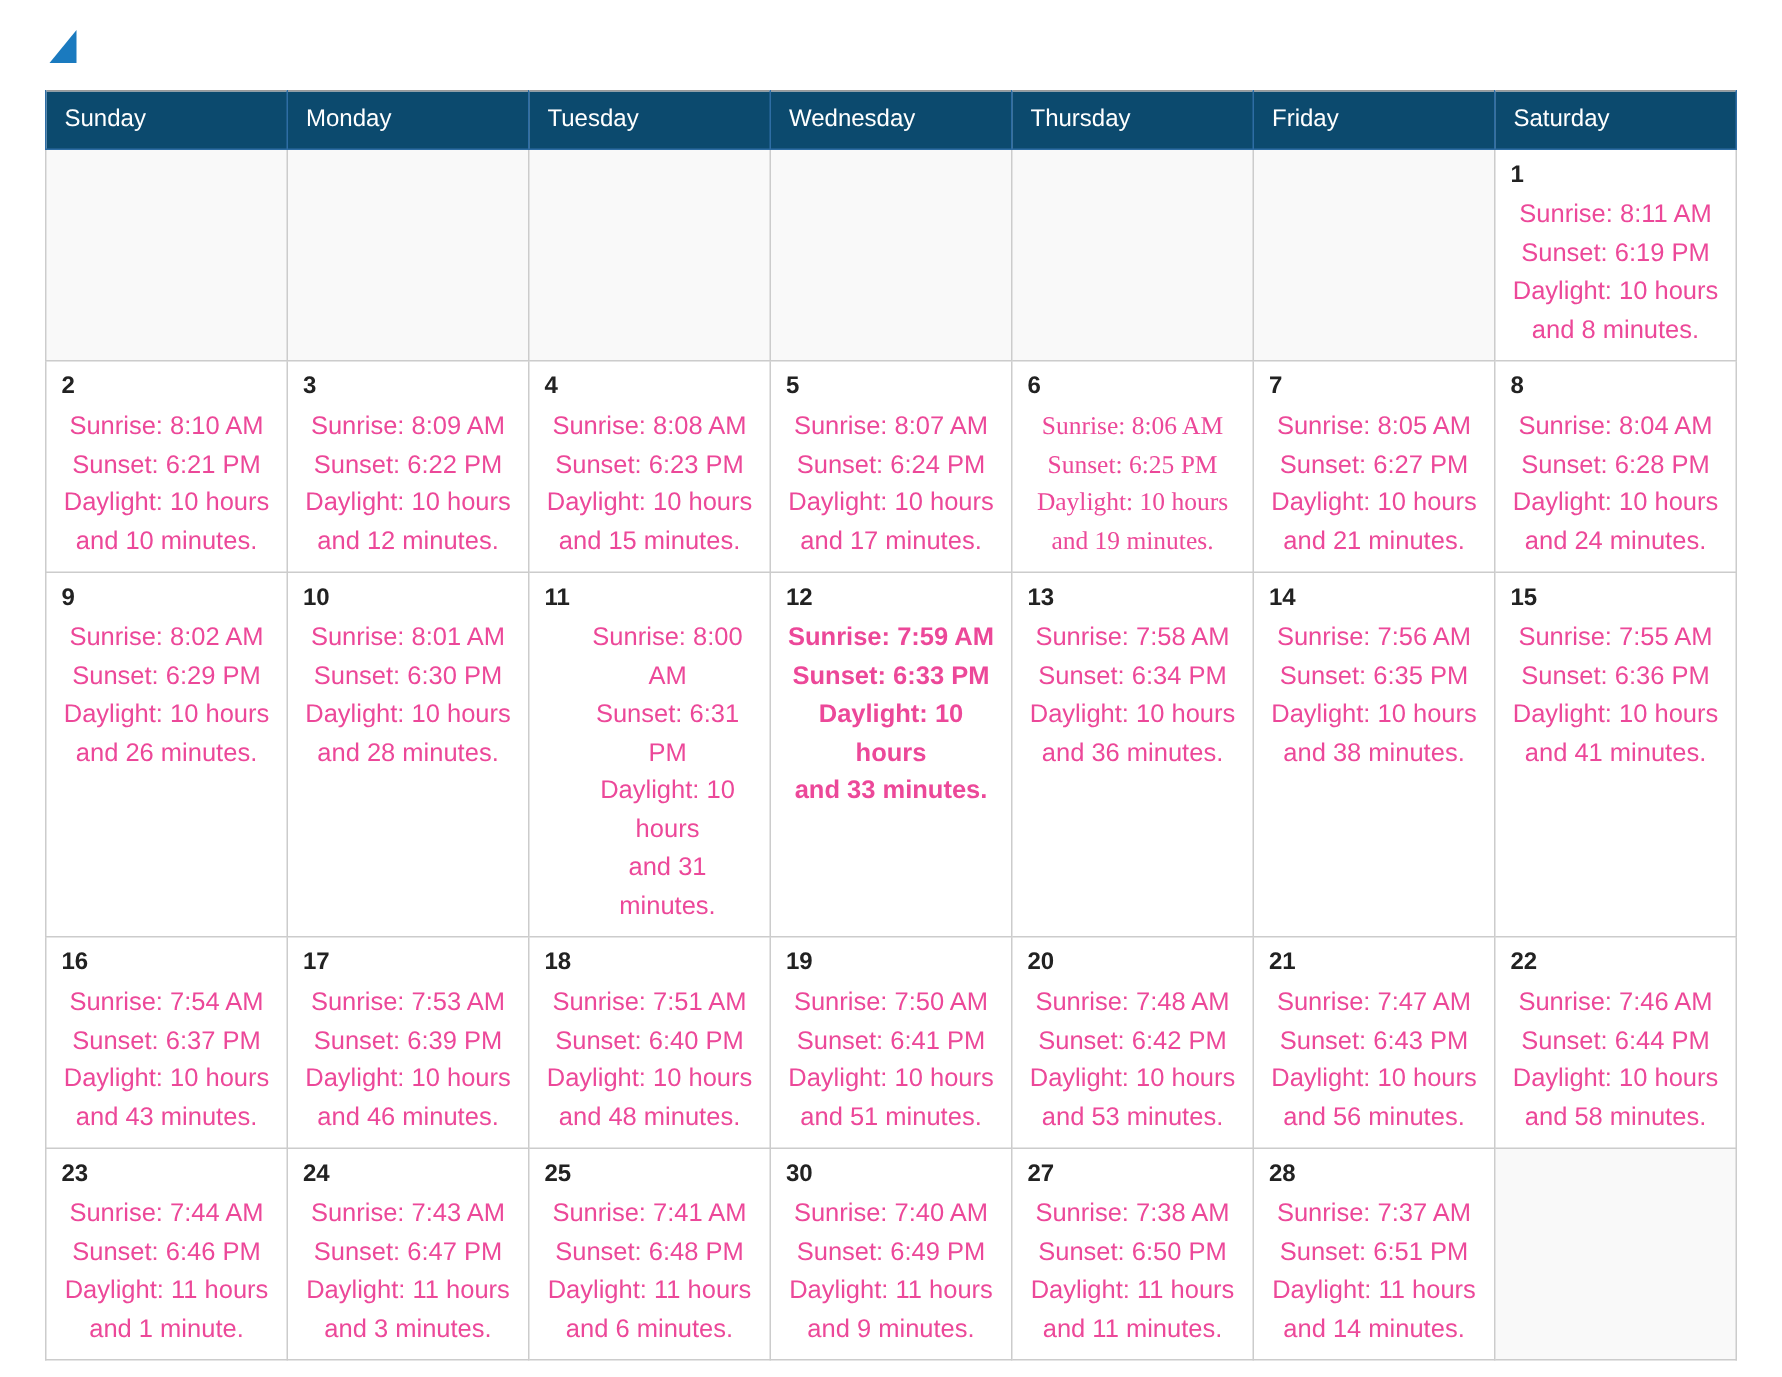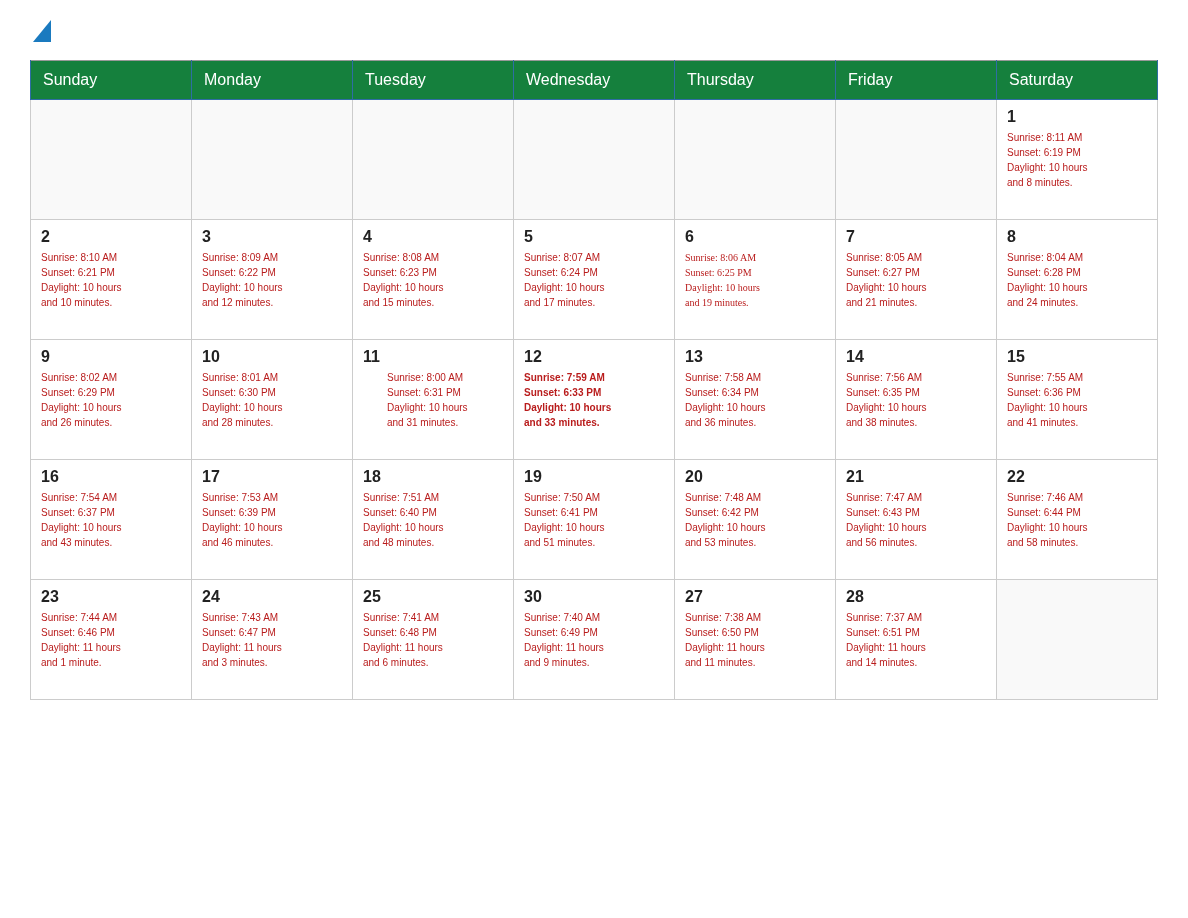--- a/index.html
+++ b/index.html
@@ -29,21 +29,21 @@
       font-size: 22px;
       color: #444;
       font-family: Georgia, serif;
     }
     .calendar {
       width: 100%;
       border-collapse: collapse;
       border: 1px solid #999;
     }
     .calendar th {
-      background-color: #15803d;
+      background-color: #0c4a6e;
       color: #fff;
       text-align: left;
       padding: 10px 12px;
       font-size: 16px;
       font-weight: normal;
       border: 1px solid #2e6da4;
     }
     .calendar td {
       vertical-align: top;
       padding: 8px 10px;
@@ -55,23 +55,24 @@
       color: #333;
     }
     .day-number {
       font-size: 16px;
       font-weight: bold;
       color: #222;
       display: block;
       margin-bottom: 4px;
     }
     .day-info {
-      font-size: 10px;
-      color: #b91c1c;
+      font-size: 17px;
+      color: #ec4899;
       line-height: 1.5;
+      text-align: center;
     }
     .empty-cell {
       background: #f9f9f9;
     }
     tr td {
       border-top: 2px solid #2e6da4;
     }
     .calendar thead tr th {
       border-top: none;
     }

